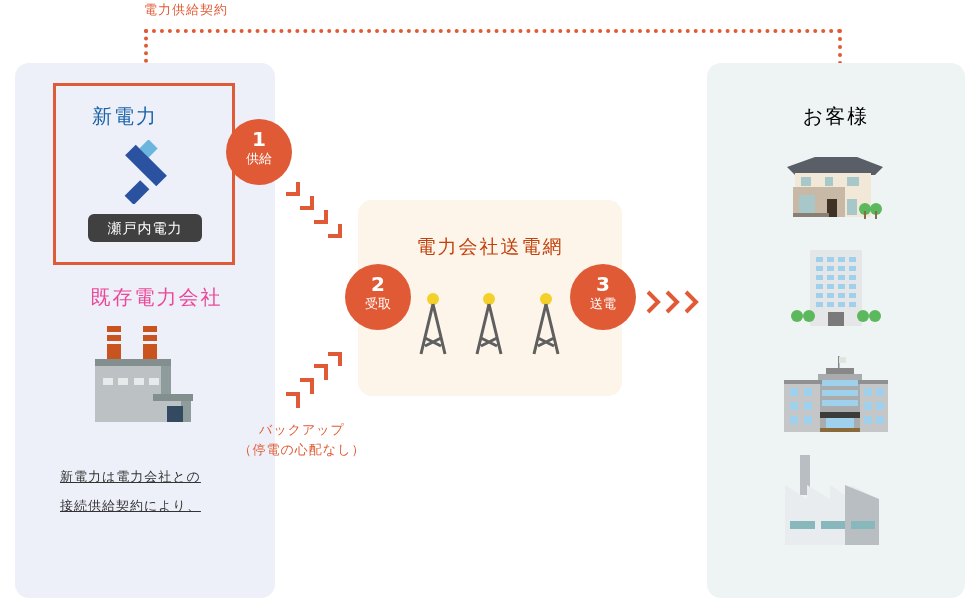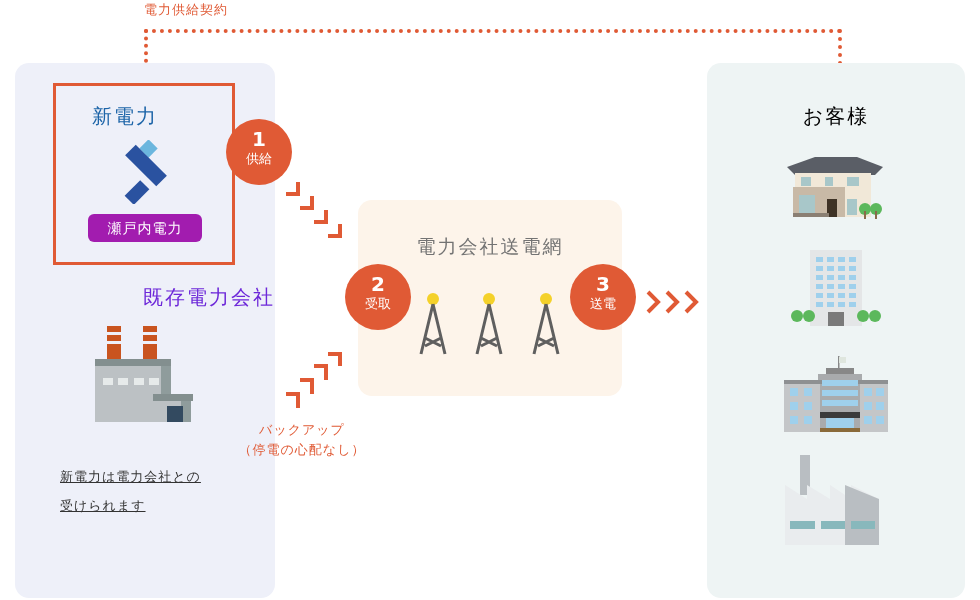--- a/index.html
+++ b/index.html
@@ -11,33 +11,33 @@
   .dot-h { left: 144px; top: 29px; width: 698px; height: 0; border-top: 4px dotted #e05a35; }
   .dot-v1 { left: 144px; top: 29px; width: 0; height: 56px; border-left: 4px dotted #e05a35; }
   .dot-v2 { left: 838px; top: 29px; width: 0; height: 36px; border-left: 4px dotted #e05a35; }
 
   .panel-left { left: 15px; top: 63px; width: 260px; height: 535px; background: #eef0f9; border-radius: 14px; }
   .panel-center { left: 358px; top: 200px; width: 264px; height: 196px; background: #fdf4ea; border-radius: 14px; }
   .panel-right { left: 707px; top: 63px; width: 258px; height: 535px; background: #eef4f4; border-radius: 14px; }
 
   .new-power-box { left: 53px; top: 83px; width: 182px; height: 182px; border: 3px solid #e05a35; }
   .new-power-title { left: 53px; top: 103px; width: 144px; text-align: center; font-size: 20px; color: #1c64a8; letter-spacing: 2px; }
-  .brand-badge { left: 88px; top: 214px; width: 114px; height: 28px; background: #a21caf; border-radius: 6px; color: #fff; text-align: center; font-size: 14px; line-height: 28px; letter-spacing: 1px; }
-
-  .existing-title { left: 15px; top: 284px; width: 260px; text-align: right; font-size: 20px; color: #6d28d9; letter-spacing: 2px; padding-left: 23px; }
+  .brand-badge { left: 88px; top: 214px; width: 114px; height: 28px; background: #404040; border-radius: 6px; color: #fff; text-align: center; font-size: 14px; line-height: 28px; letter-spacing: 1px; }
+
+  .existing-title { left: 15px; top: 284px; width: 260px; text-align: center; font-size: 20px; color: #ec4899; letter-spacing: 2px; padding-left: 23px; }
   .desc { left: 60px; top: 462px; width: 200px; font-size: 13px; line-height: 29px; color: #333; letter-spacing: 1px; text-decoration: underline; }
 
   .step { width: 66px; height: 66px; border-radius: 50%; background: #e05a35; color: #fff; text-align: center; }
   .step .num { display: block; font-size: 20px; line-height: 22px; padding-top: 9px; font-weight: bold; }
   .step .lbl { display: block; font-size: 13px; line-height: 18px; font-weight: normal; }
   .step1 { left: 226px; top: 119px; }
   .step2 { left: 345px; top: 264px; }
   .step3 { left: 570px; top: 264px; }
 
-  .grid-title { left: 358px; top: 234px; width: 264px; text-align: center; font-size: 19px; color: #737373; letter-spacing: 2px; }
+  .grid-title { left: 358px; top: 234px; width: 264px; text-align: center; font-size: 19px; color: #c2410c; letter-spacing: 2px; }
 
   .backup { left: 222px; top: 420px; width: 160px; text-align: center; font-size: 13px; color: #e05a35; line-height: 20px; letter-spacing: 1px; }
 
   .customer-title { left: 707px; top: 103px; width: 258px; text-align: center; font-size: 20px; color: #000000; letter-spacing: 2px; }
 </style>
 </head>
 <body>
 
 <div class="abs contract-label">電力供給契約</div>
 <div class="abs dot-h"></div>
@@ -72,21 +72,21 @@
   <rect x="23" y="52" width="10" height="7" fill="#e6eaea"></rect>
   <rect x="39" y="52" width="10" height="7" fill="#e6eaea"></rect>
   <rect x="54" y="52" width="10" height="7" fill="#e6eaea"></rect>
   <rect x="58" y="68" width="40" height="7" fill="#838f8f"></rect>
   <rect x="58" y="75" width="38" height="21" fill="#bcc1c4"></rect>
   <rect x="86" y="75" width="10" height="21" fill="#8f9c9c"></rect>
   <rect x="72" y="80" width="16" height="16" fill="#334a60"></rect>
 </svg>
 <div class="abs desc">
   <div>新電力は電力会社との</div>
-  <div>受けられます</div>
+  <div>接続供給契約により、</div>
 </div>
 
 <div class="abs step step1">
   <span class="num">1</span>
     <span class="lbl">供給</span>
 </div>
 <div class="abs step step2">
   <span class="num">2</span>
     <span class="lbl">受取</span>
 </div>

